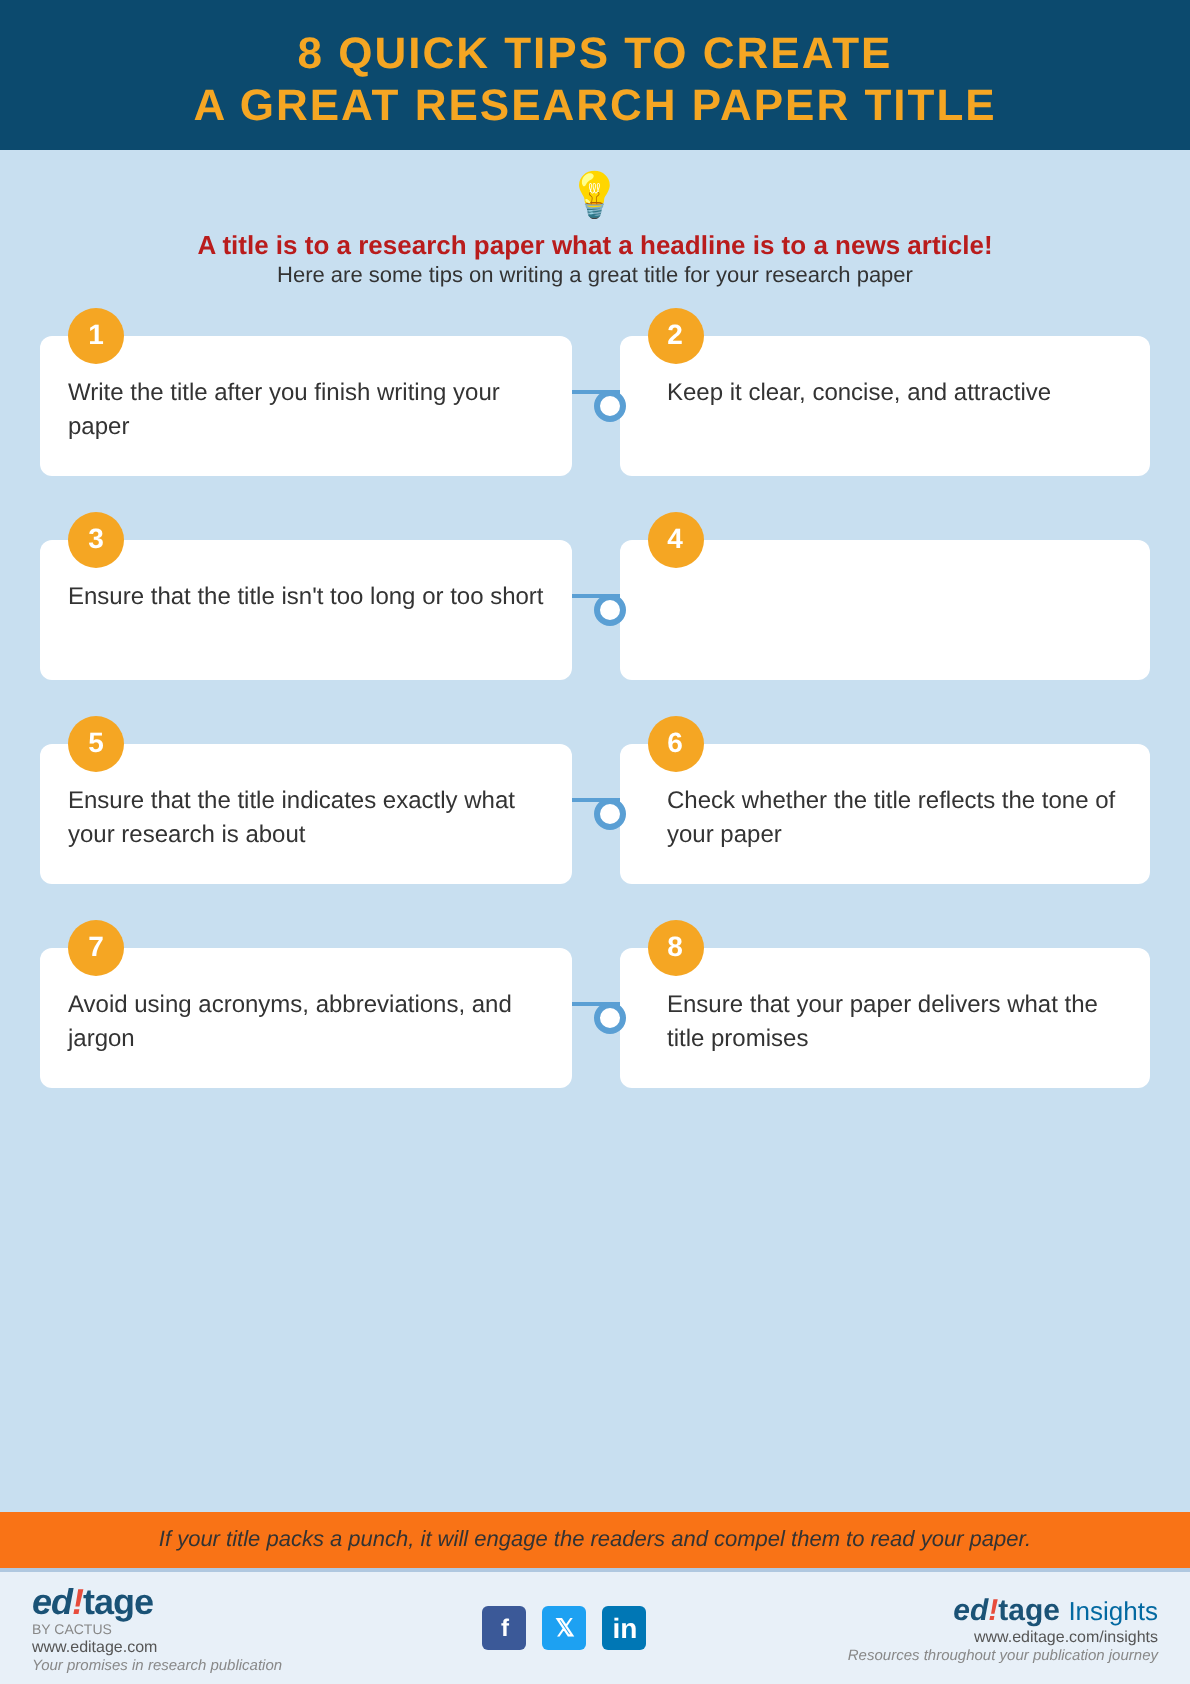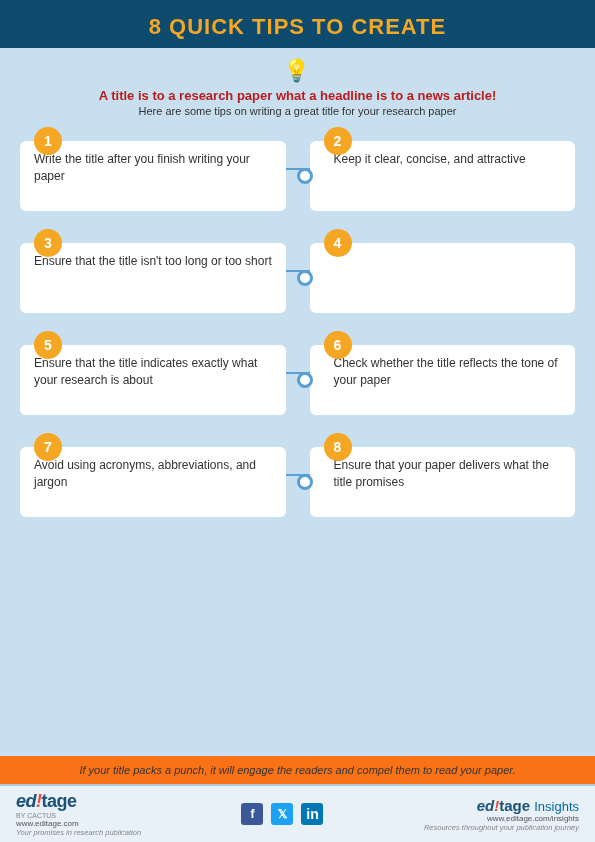--- a/index.html
+++ b/index.html
@@ -91,20 +91,21 @@
       color: #fff;
       font-size: 14px;
       font-weight: 900;
       display: flex;
       align-items: center;
       justify-content: center;
       z-index: 2;
     }
 
     .tip-text {
+      margin-top: 10px;
       font-size: 12px;
       color: #333;
     }
 
     
     .tip-item.right-tip {
       padding-left: 24px;
     }
     .connector-dot {
       position: absolute;
@@ -246,20 +247,21 @@
     }
   </style>
 </head>
 <body>
 
 <div class="page">
 
   <div class="header">
     <div class="header-title">
       <span>8 QUICK TIPS TO CREATE</span>
+      <span>A GREAT RESEARCH PAPER TITLE</span>
     </div>
   </div>
 
   <div class="main">
 
     <div class="bulb-icon">💡</div>
 
     <div class="subtitle-bold">A title is to a research paper what a headline is to a news article!</div>
     <div class="subtitle-light">Here are some tips on writing a great title for your research paper</div>
 

